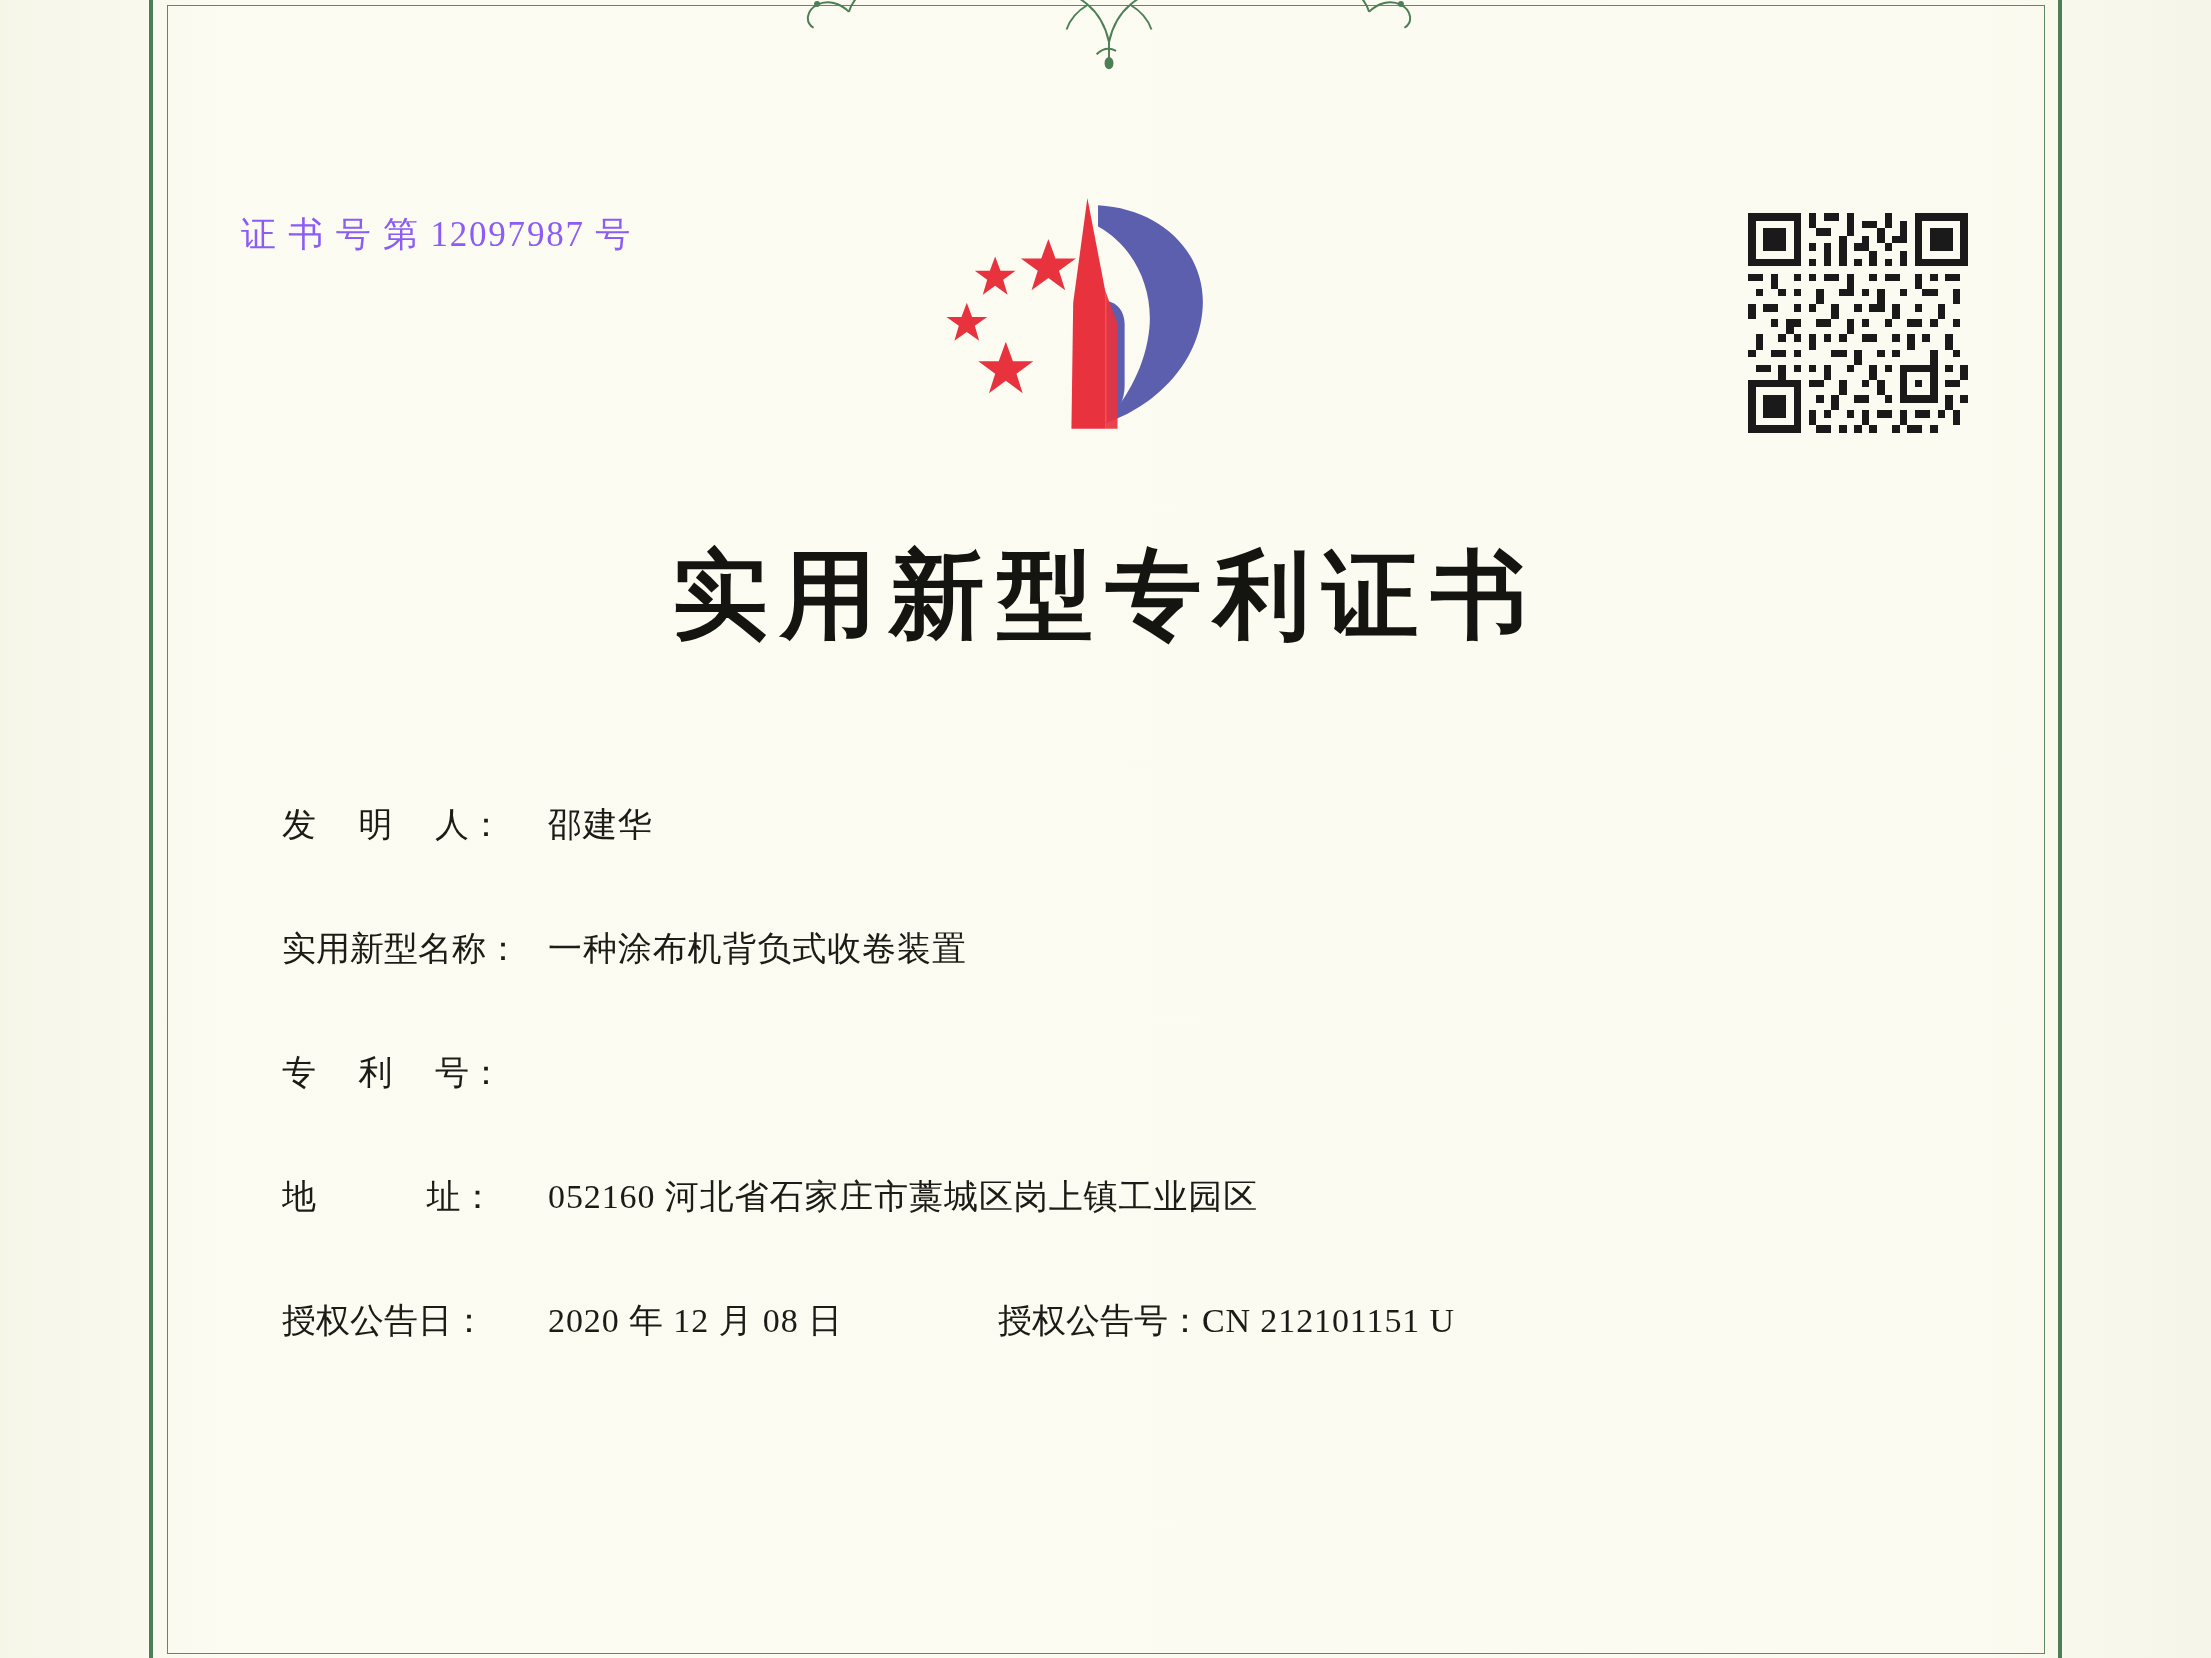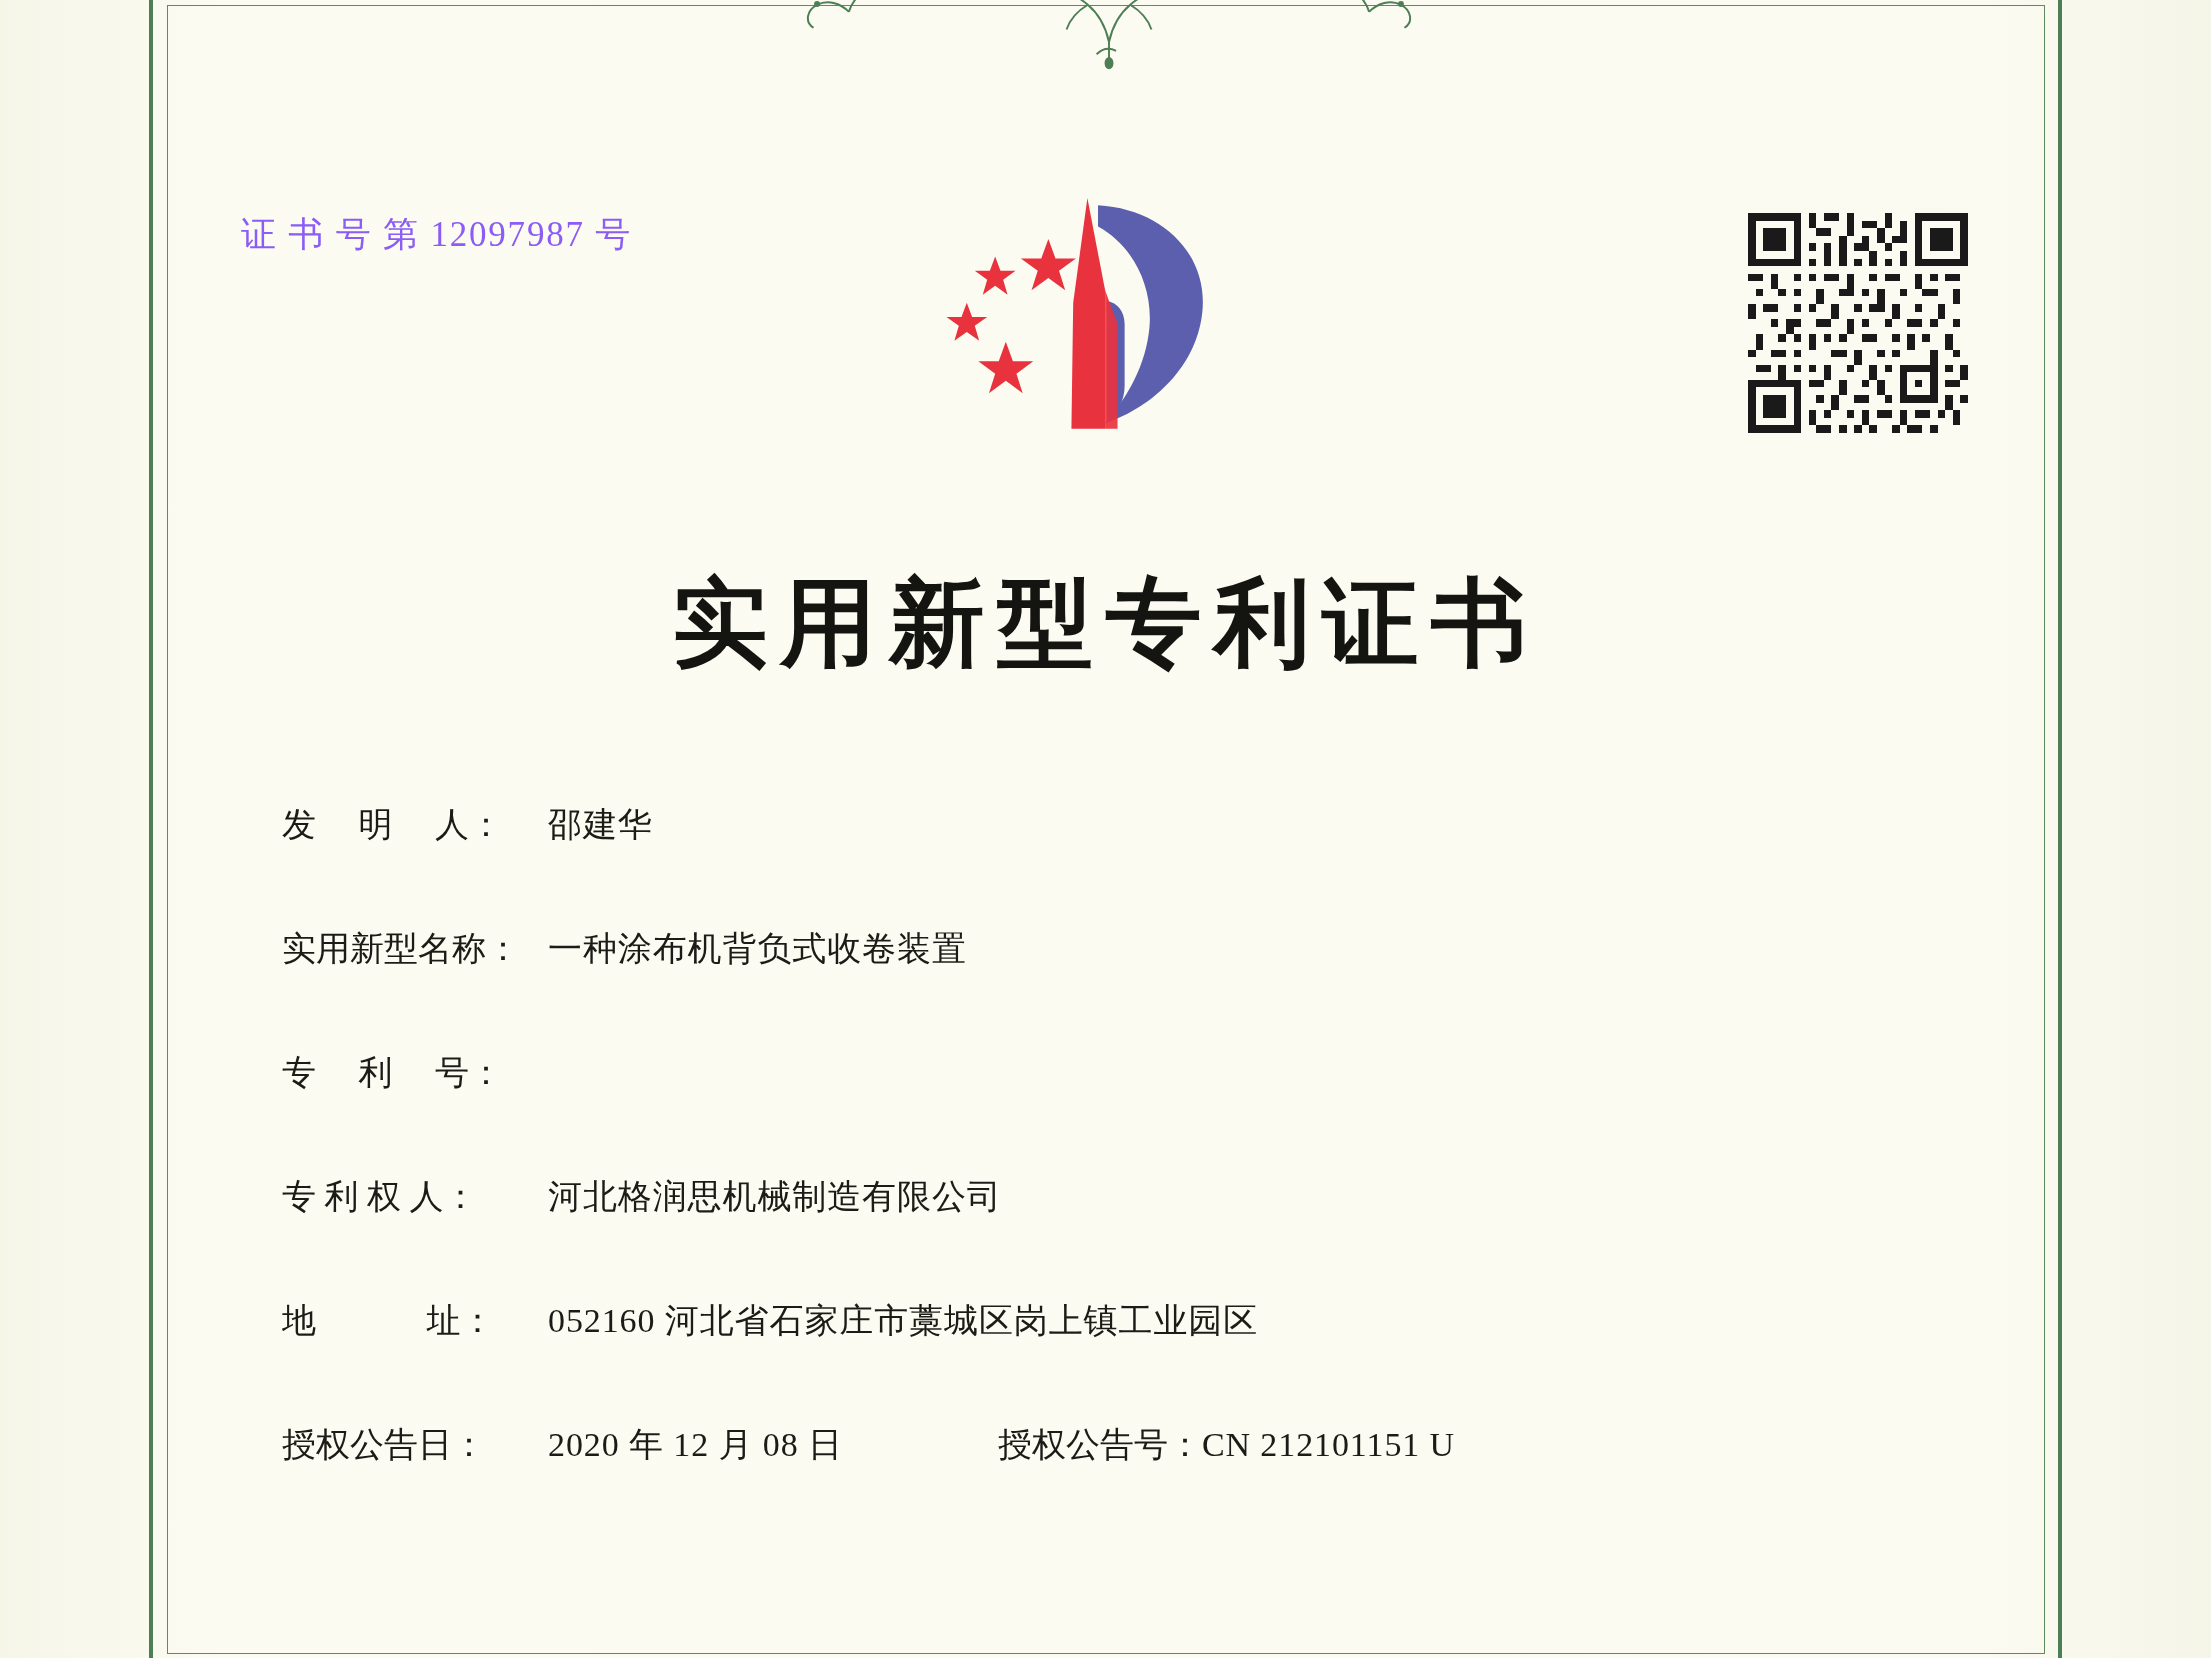--- a/index.html
+++ b/index.html
@@ -92,21 +92,20 @@
     position: absolute;
     left: 0;
     right: 0;
     top: 532px;
     text-align: center;
     font-size: 96px;
     font-weight: bold;
     letter-spacing: 12.4px;
     color: #141410;
     font-family: "DejaVu Serif", "Liberation Serif", serif;
-    margin-top: 28px;
   }
 
   .fields {
     position: absolute;
     left: 282px;
     top: 802px;
     width: 1685px;
   }
   .field-row {
     display: flex;
@@ -374,24 +373,20 @@
     <div class="field-row">
       <span class="field-label">实用新型名称：</span>
       <span class="field-value">一种涂布机背负式收卷装置</span>
     </div>
 
     <div class="field-row">
       <span class="field-label">专　 利　 号：</span>
     </div>
 
 
-    <div class="field-row">
-      <span class="field-label">专 利 权 人：</span>
-      <span class="field-value">河北格润思机械制造有限公司</span>
-    </div>
 
     <div class="field-row">
       <span class="field-label">地　　 　址：</span>
       <span class="field-value">052160 河北省石家庄市藁城区岗上镇工业园区</span>
     </div>
 
     <div class="field-row last">
       <span class="field-label">授权公告日：</span>
       <span class="field-value">2020 年 12 月 08 日</span>
       <span class="inline-gap"></span>

